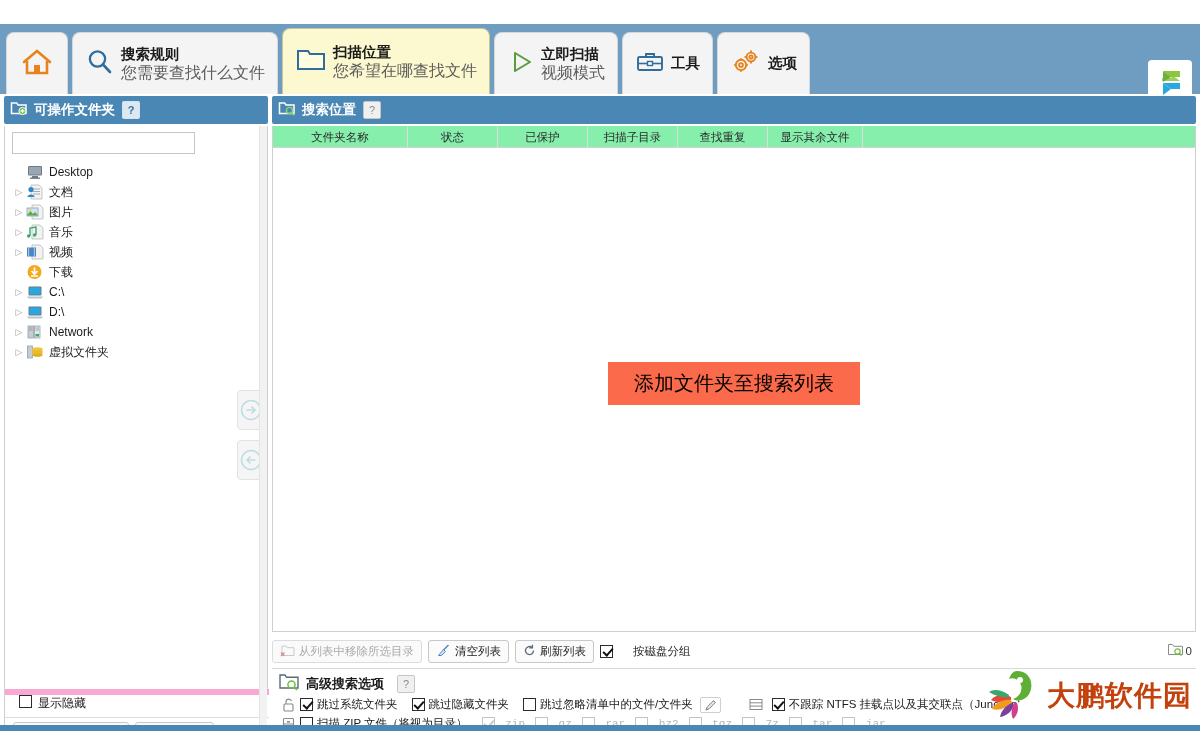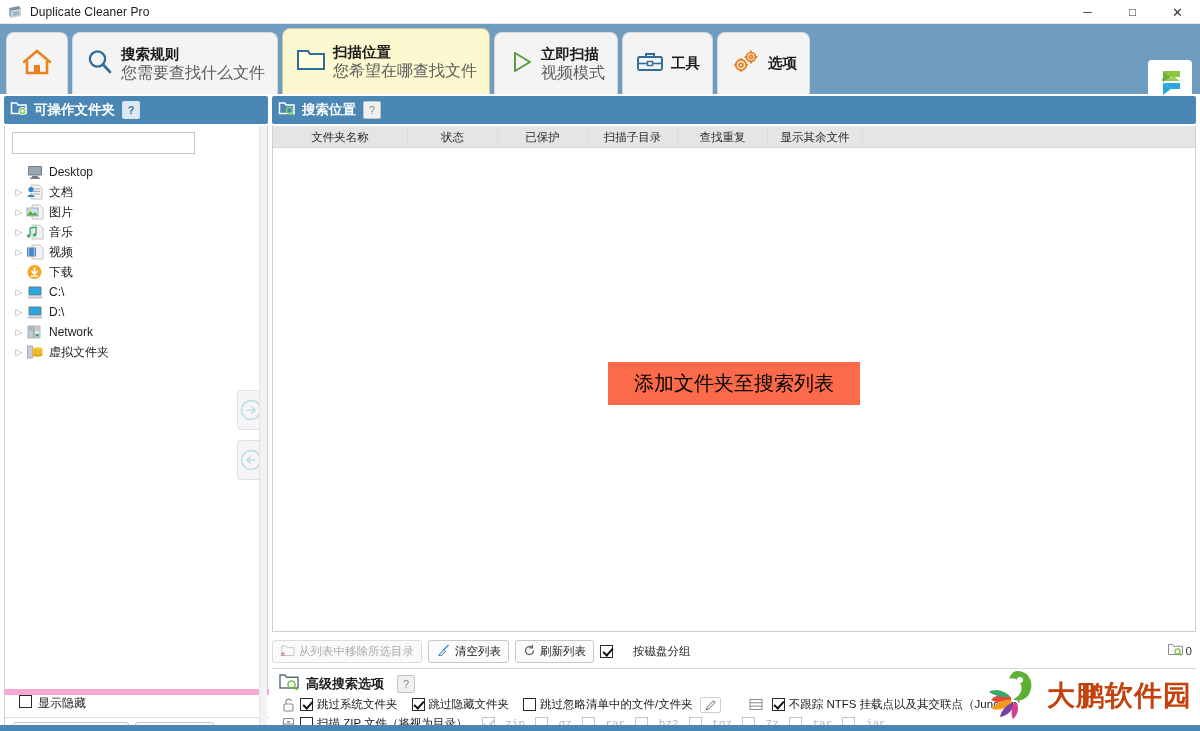--- a/index.html
+++ b/index.html
@@ -95,21 +95,21 @@
     display: flex; align-items: center; border: 1px solid #c8c8c8; border-radius: 3px; background: #fbfbfb;
     height: 22px; padding: 0 7px; font-size: 11.5px; color: #1b1b1b; gap: 4px;
   }
 
   .right-panel { position: absolute; left: 272px; top: 96px; width: 924px; height: 635px; }
   .rp-head { width: 924px; }
   .grid-wrap {
     position: absolute; left: 0; top: 30px; width: 924px; height: 506px;
     border: 1px solid #cfcfcf; border-top: none; background: #fff;
   }
-  .grid-head { display: flex; height: 22px; border-bottom: 1px solid #d5d5d5; background: #e5e5e5; }
+  .grid-head { display: flex; height: 22px; border-bottom: 1px solid #d5d5d5; background: #86efac; }
   .gh-cell {
     display: flex; align-items: center; justify-content: center;
     font-size: 11.5px; color: #2b2b2b; border-right: 1px solid #dcdcdc; height: 22px;
   }
   .grid-body { position: relative; height: 482px; }
   .add-msg {
     position: absolute; left: 50%; top: 214px; transform: translateX(-50%);
     background: #fb6a4a; color: #000000; font-size: 20px;
     padding: 8px 26px; white-space: nowrap;
   }
@@ -155,36 +155,20 @@
   .scroll-track {
     position: absolute; right: 0; top: 0; width: 8px; height: 100%;
     background: #f2f2f2; border-left: 1px solid #e4e4e4;
   }
 </style>
 </head>
 <body>
 
 <div id="app">
 
-  <div class="titlebar">
-    <span class="titlebar-icon">
-      <svg width="16" height="16" viewBox="0 0 16 16">
-        <path d="M2 4 L12 2 L14 5 L4 7 Z" fill="#7f94a8"></path>
-        <path d="M2 4 L4 7 L4 14 L2 11 Z" fill="#9db0c2"></path>
-        <path d="M4 7 L14 5 L14 12 L4 14 Z" fill="#c3d2de"></path>
-        <path d="M6 9 L12 8 M6 11 L12 10" stroke="#7f94a8" stroke-width="0.9"></path>
-      </svg>
-    </span>
-    <span class="titlebar-title">Duplicate Cleaner Pro</span>
-    <div class="winbtns">
-      <div class="winbtn">─</div>
-      <div class="winbtn">□</div>
-      <div class="winbtn close">✕</div>
-    </div>
-  </div>
 
   <div class="ribbon">
     <div class="tabs">
 
       <div class="tab home">
         <span>
           <svg width="32" height="30" viewBox="0 0 32 30">
             <path d="M16 4 L29 15 M16 4 L3 15" stroke="#e8821e" stroke-width="2.6" fill="none" stroke-linecap="round"></path>
             <path d="M6 14 L6 26 L26 26 L26 14" stroke="#e8821e" stroke-width="2.6" fill="none"></path>
             <rect x="13" y="18" width="6" height="8" fill="#e8821e"></rect>

